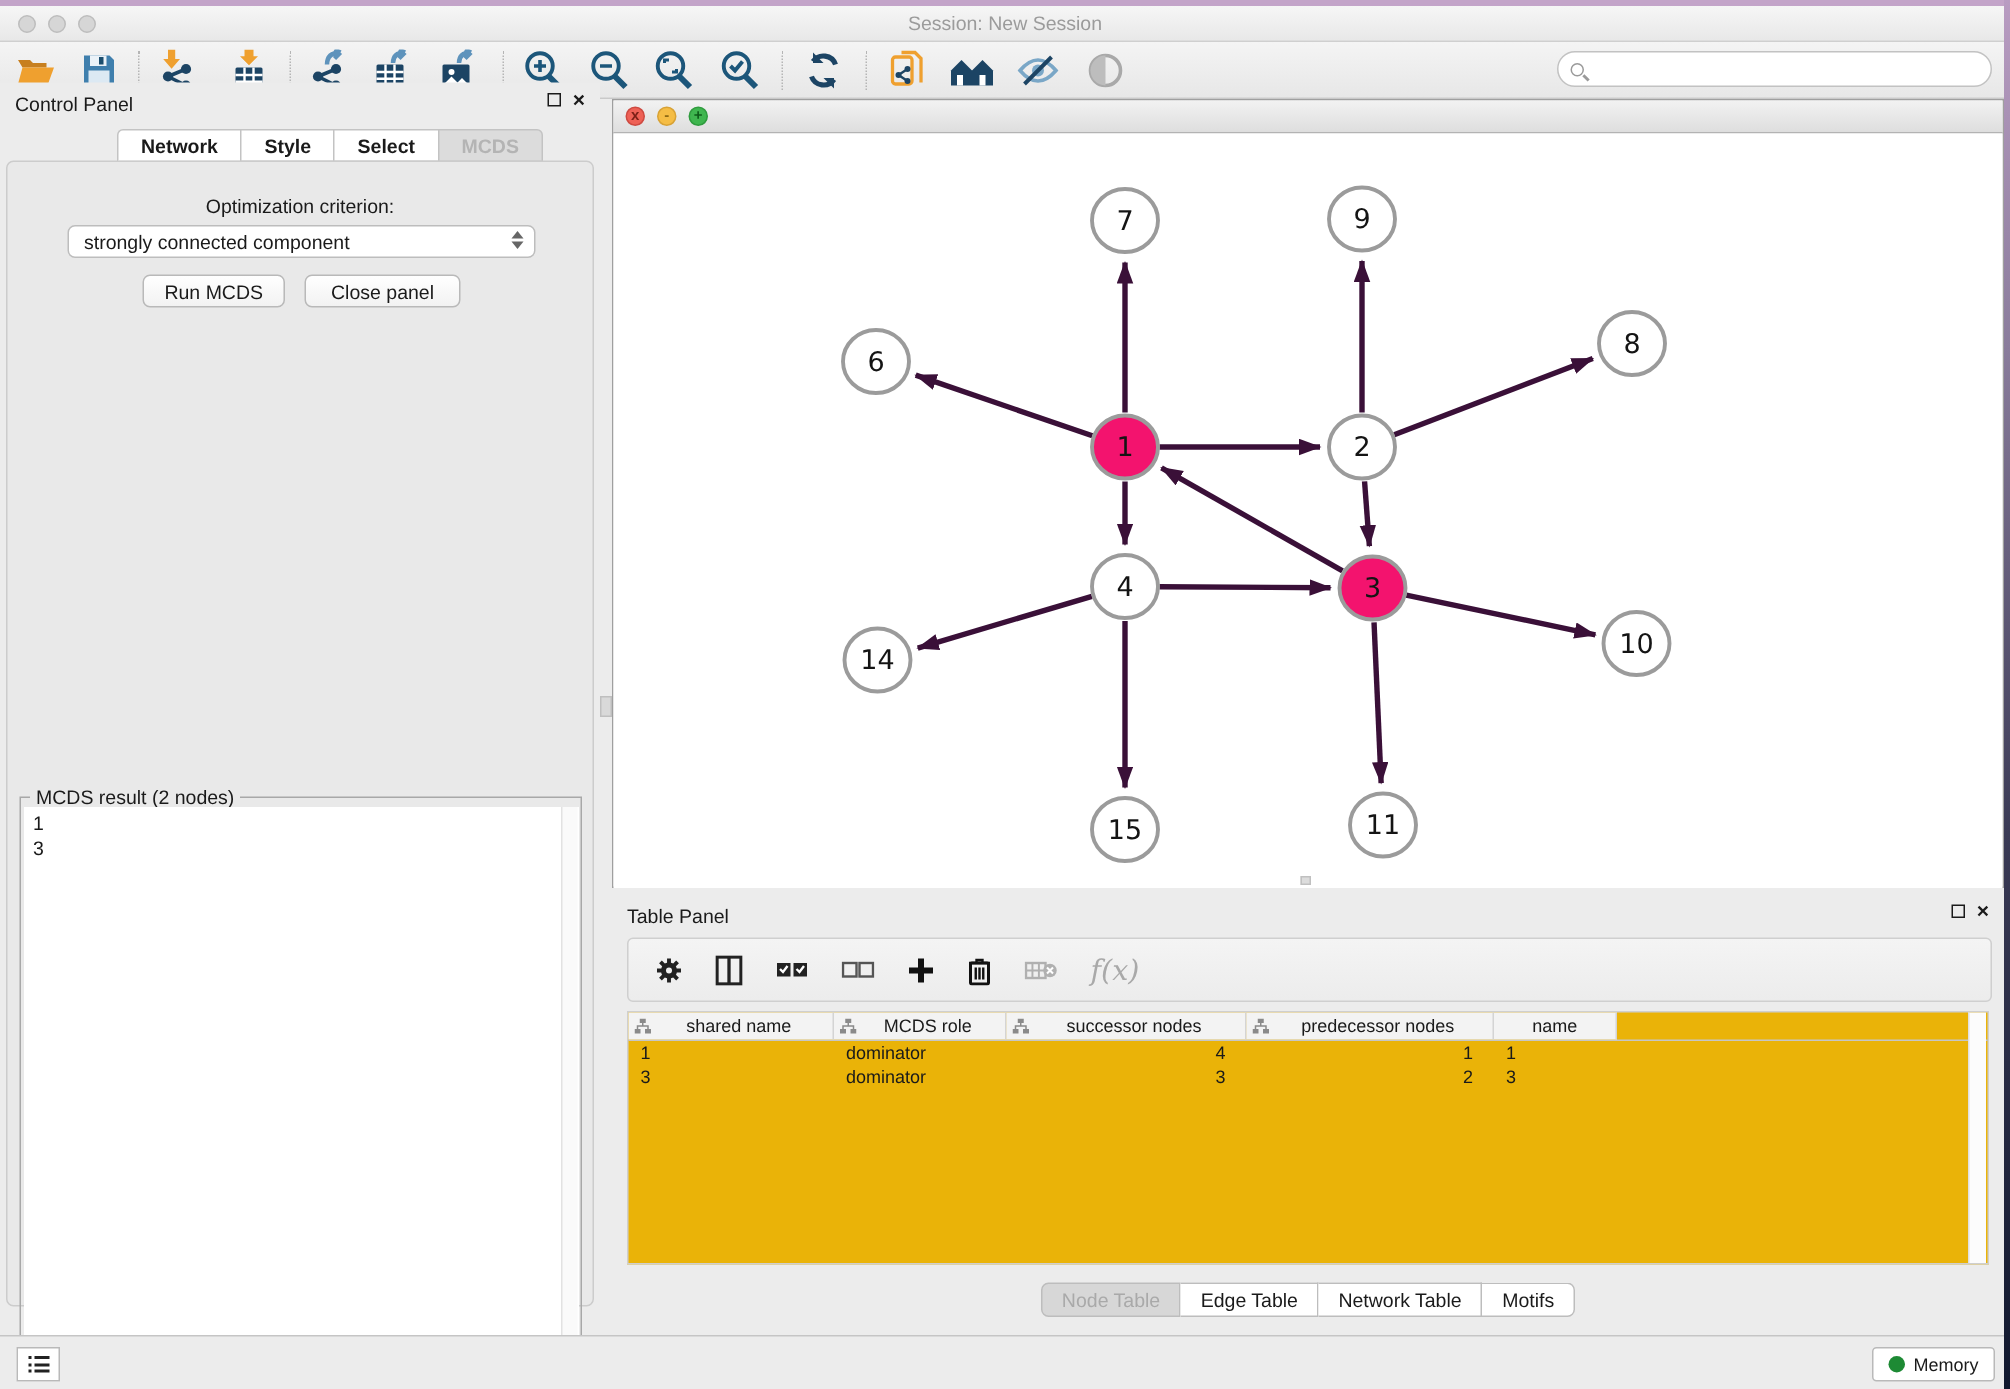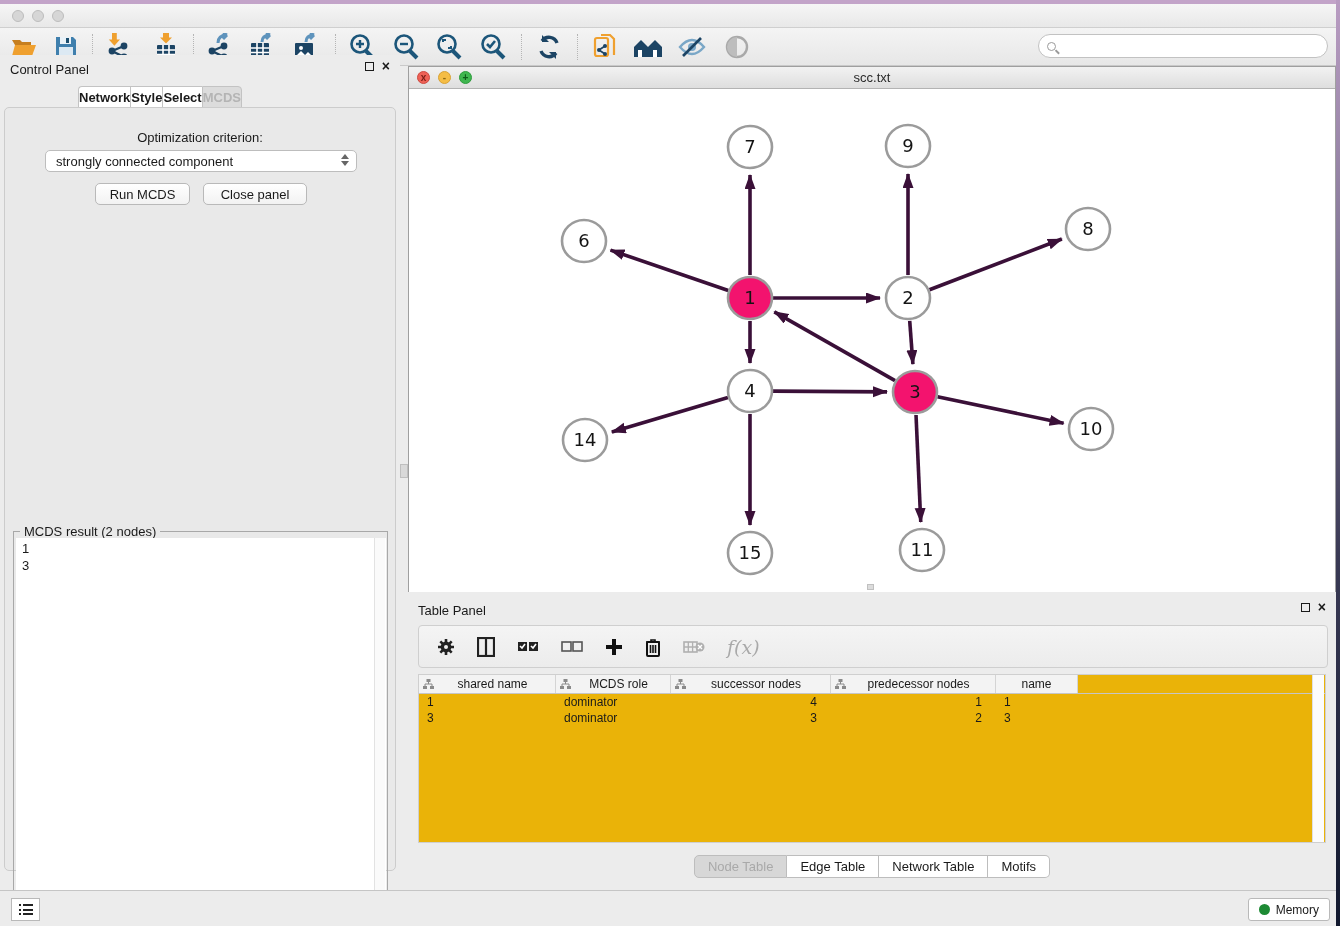--- a/index.html
+++ b/index.html
@@ -30,21 +30,21 @@
   .searchbox input { border:none; outline:none; flex:1; font-size:12px; background:transparent; margin-left:5px; }
 
   
   .cp { position:absolute; left:0; top:55px; width:400px; height:824px; background:#ececec; }
   .panel-title { font-size:13px; color:#1a1a1a; }
   .panel-head { position:absolute; left:10px; top:7px; }
   .panel-btns { position:absolute; right:10px; top:6px; display:flex; gap:8px; align-items:center; }
   .float-ico { width:9px; height:9px; border:1.5px solid #1a1a1a; display:inline-block; }
   .close-ico { font-size:14px; font-weight:bold; color:#1a1a1a; line-height:10px; }
   .cp-tabs { position:absolute; left:78px; top:31px; display:flex; }
-  .cp-tab { height:22px; padding:0 0; background:#fff; border:1px solid #c3c3c3; border-right:none;
+  .cp-tab { height:22px; padding:0 15px; background:#fff; border:1px solid #c3c3c3; border-right:none;
     font-size:13px; font-weight:bold; color:#1a1a1a; display:flex; align-items:center; }
   .cp-tab:first-child { border-radius:4px 0 0 0; }
   .cp-tab.last { border-right:1px solid #c3c3c3; border-radius:0 4px 0 0; }
   .cp-tab.disabled { background:#dcdcdc; color:#b4b4b4; font-weight:bold; }
   .cp-body { position:absolute; left:4px; top:52px; width:392px; height:764px;
     background:#e9e9e9; border:1px solid #cccccc; border-radius:5px; }
   .opt-label { position:absolute; top:22px; width:100%; text-align:center; font-size:13px; color:#1a1a1a; }
   .combo { position:absolute; left:40px; top:42px; width:312px; height:22px; background:#fff;
     border:1px solid #bdbdbd; border-radius:5px; font-size:13px; color:#1a1a1a;
     display:flex; align-items:center; padding-left:10px; }
@@ -117,20 +117,21 @@
 </head>
 <body>
 
 <div class="desktop-top"></div>
 <div class="desktop-right"></div>
 
 <div class="titlebar">
   <div class="traffic t-inactive" style="left:12px"></div>
   <div class="traffic t-inactive" style="left:32px"></div>
   <div class="traffic t-inactive" style="left:52px"></div>
+  <div class="title-text">Session: New Session</div>
 </div>
 
 <div class="toolbar">
   <div class="tb-icon" style="left:8px">
     <svg width="26" height="22" viewBox="0 0 26 22">
         <path d="M1 4 h8 l2 2 h9 v3 H4 z" fill="#c77f1f"></path>
         <path d="M4 9 h21 l-4 11 H1 z" fill="#efa02f"></path>
       </svg>
   </div>
   <div class="tb-icon" style="left:50px">
@@ -299,21 +300,20 @@
 
 <div class="vsplit">
     <div class="grip"></div>
   </div>
 
 <div class="netwin">
   <div class="net-titlebar">
     <div class="tl tl-red" style="left:8px">x</div>
     <div class="tl tl-yel" style="left:29px">-</div>
     <div class="tl tl-grn" style="left:50px">+</div>
-    <div class="net-title">scc.txt</div>
   </div>
   <div class="net-canvas">
     <svg id="graph-svg" width="926" height="503" viewBox="0 0 926 503">
         <defs>
           <marker id="arw" markerUnits="userSpaceOnUse" markerWidth="16" markerHeight="12" refX="14" refY="5.5" orient="auto">
             <path d="M0,0 L15,5.5 L0,11 Z" fill="#3a1038"></path>
           </marker>
         </defs>
         <line x1="341" y1="186" x2="341" y2="86" stroke="#3a1038" stroke-width="3.6" marker-end="url(#arw)"></line>
         <line x1="319.2466915728205" y1="201.5304904798239" x2="201.48228852004462" y2="161.09331593760567" stroke="#3a1038" stroke-width="3.6" marker-end="url(#arw)"></line>

